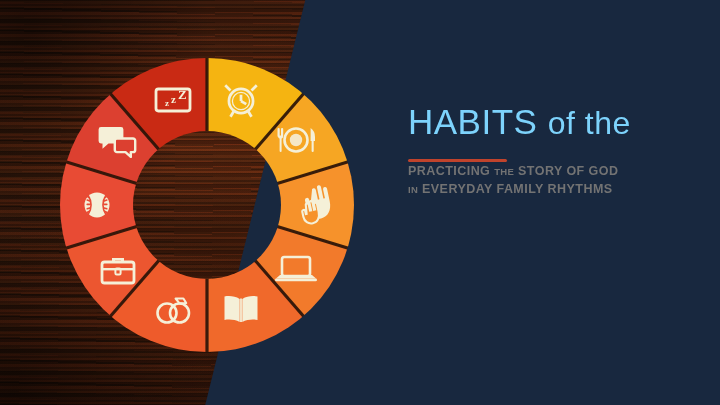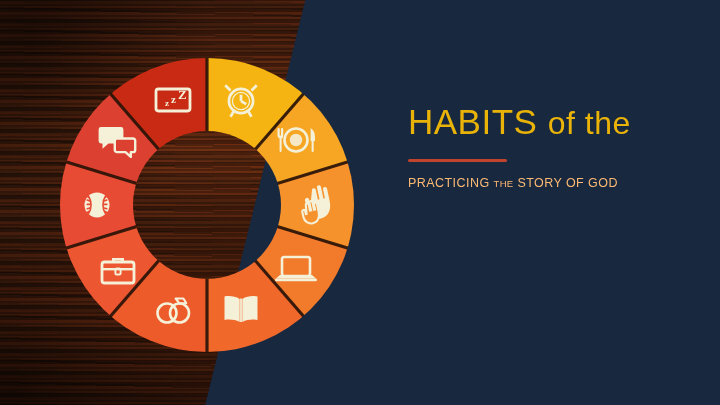--- a/index.html
+++ b/index.html
@@ -54,42 +54,41 @@
   .wheel-wrap{
     position:absolute;left:57px;top:55px;width:300px;height:300px;
   }
   .wheel-wrap svg{display:block;width:300px;height:300px;overflow:visible;}
 
   
   .text-block{
     position:absolute;left:408px;top:101px;width:290px;
   }
   .title-line{
-    color:#eab308;
+    color:#7dd3fc;
     font-size:35px;
     letter-spacing:.5px;
     line-height:1.22;
     font-weight:400;
     white-space:nowrap;
   }
   .title-line .light{font-weight:300;}
   .title-line .of-the{
     font-size:32px;
     text-transform:none;
   }
   .divider{
     margin-top:15px;
     width:99px;height:3px;
     background:#C0432C;
     border-radius:2px;
   }
   .subtitle{
-    margin-top:12px;
-    color:#fdba74;
-    font-weight:normal;
+    color:#737373;
+    font-weight:bold;
     line-height:1.5;
   }
   .sub-line{white-space:nowrap;font-size:12.5px;letter-spacing:.45px;}
   .sub-line .sm{font-size:9.5px;letter-spacing:.3px;}
 </style>
 </head>
 <body>
 
 <div id="slide">
 
@@ -261,16 +260,20 @@
 
 
     <div class="divider"></div>
 
     <div class="subtitle">
       <div class="sub-line">
         <span>PRACTICING</span>
         <span class="sm">THE</span>
         <span>STORY OF GOD</span>
       </div>
+      <div class="sub-line">
+        <span class="sm">IN</span>
+        <span>EVERYDAY FAMILY RHYTHMS</span>
+      </div>
     </div>
 
   </div>
 </div>
 
 </body></html>

